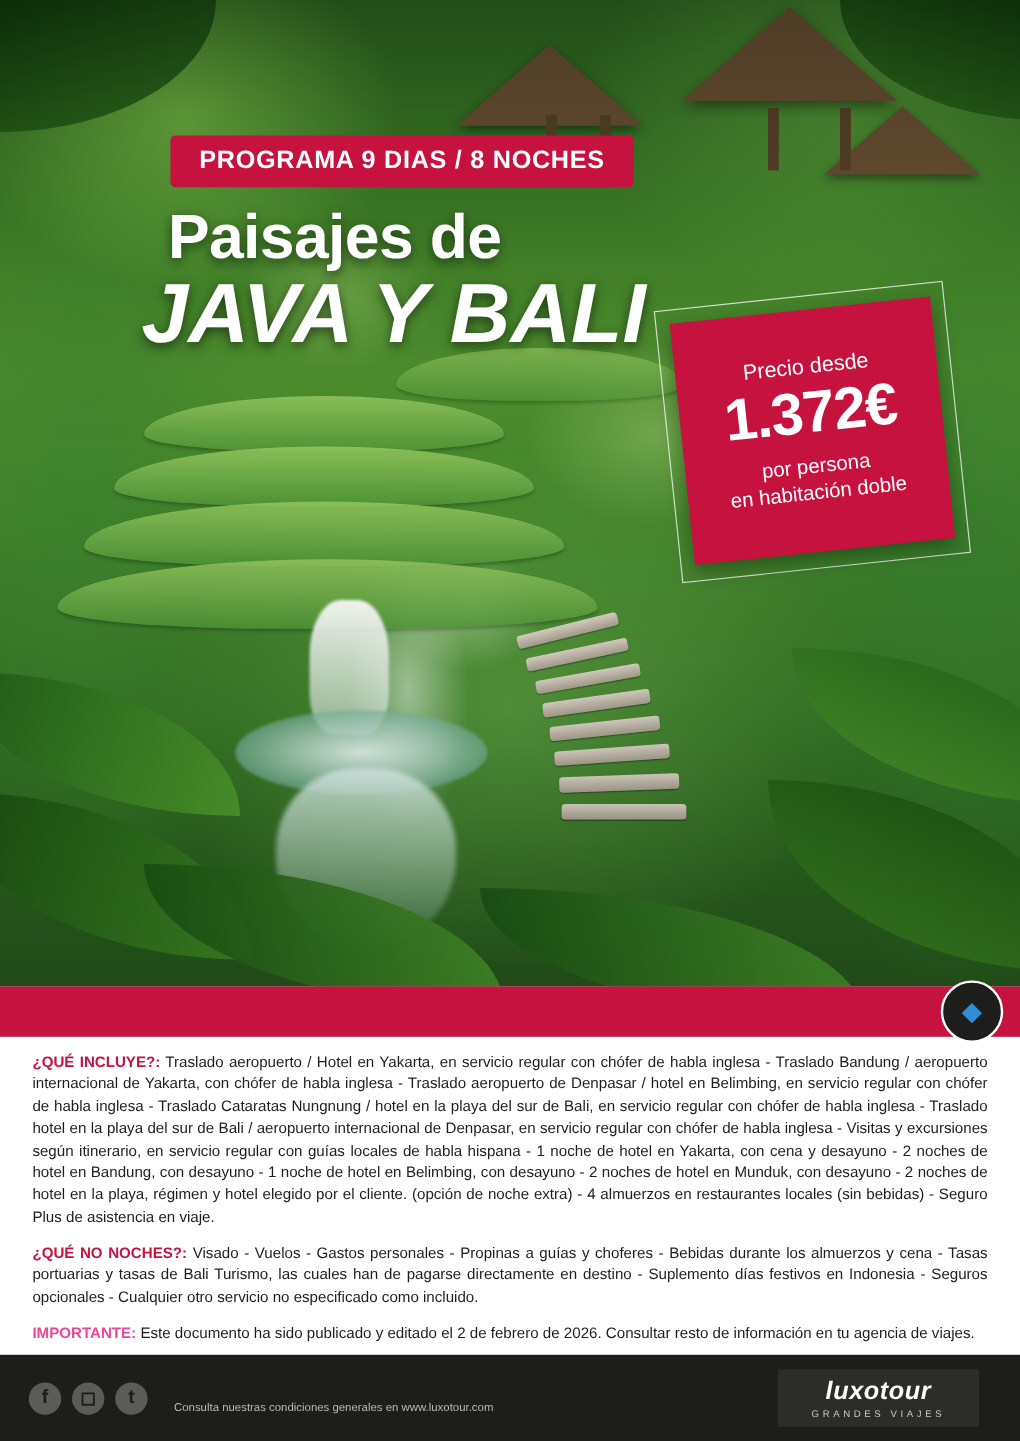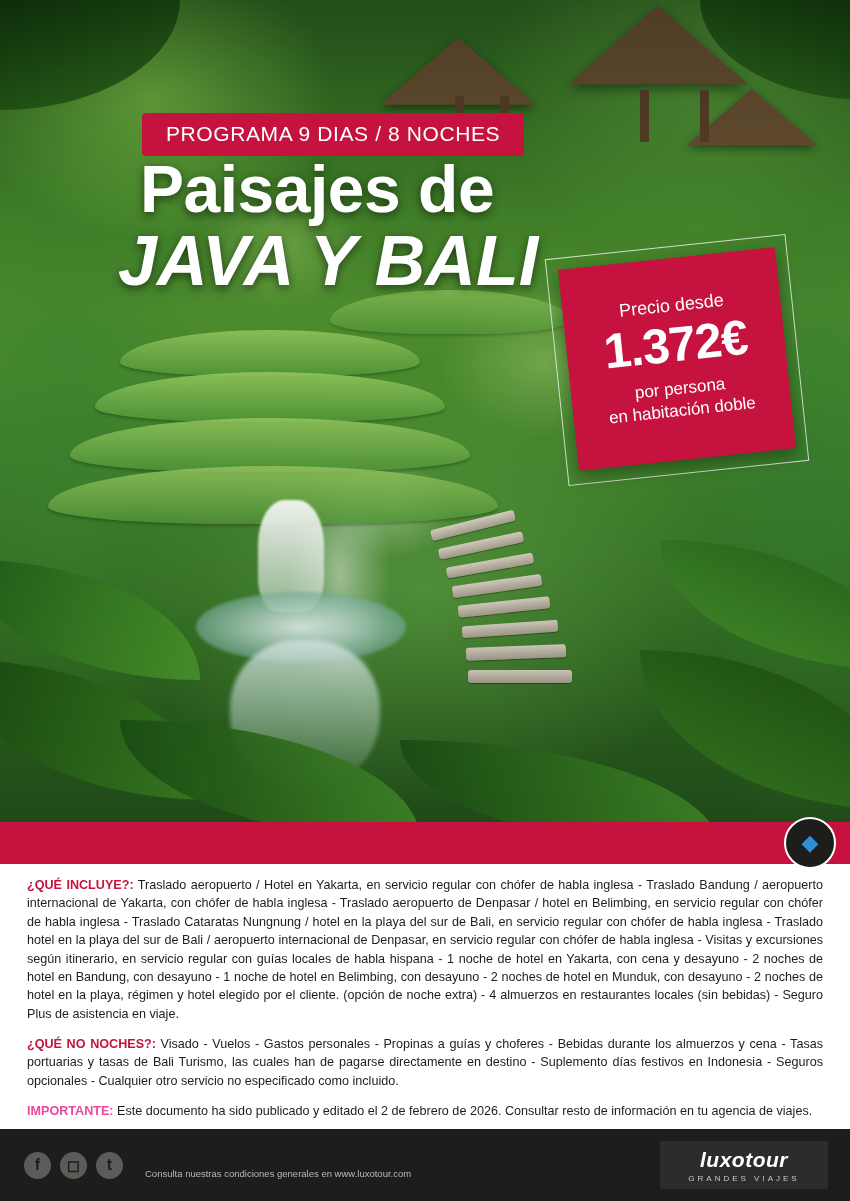--- a/index.html
+++ b/index.html
@@ -105,30 +105,30 @@
   .hero-shade {
     position: absolute; inset: 0;
     background: linear-gradient(180deg, rgba(0,0,0,.28) 0%, rgba(0,0,0,.05) 26%, rgba(0,0,0,0) 46%, rgba(0,0,0,.12) 100%);
   }
 
   
   .program-badge {
     position: absolute; left: 142px; top: 113px;
     background: #c6123f;
     color: #ffffff;
-    font-size: 21px; font-weight: normal;
+    font-size: 21px; font-weight: bold;
     letter-spacing: .6px;
     padding: 9px 24px 10px 24px;
     border-radius: 4px;
     white-space: nowrap;
   }
   .title-1 {
-    position: absolute; left: 140px; top: 155px;
+    position: absolute; left: 140px; top: 171px;
     color: #ffffff;
-    font-size: 66px;
+    font-size: 52px;
     font-weight: bold;
     letter-spacing: -0.5px;
     text-shadow: 0 3px 10px rgba(0,0,0,.55);
     line-height: 1.05;
   }
   .title-2 {
     position: absolute; left: 118px; top: 225px;
     color: #ffffff;
     font-size: 70px;
     font-weight: bold;
@@ -210,21 +210,21 @@
     background: #5b5b59;
     color: #1d1d1b;
     display: flex; align-items: center; justify-content: center;
     font-size: 16px; font-weight: bold;
   }
   .finfo { margin-left: 22px; color: #ffffff; }
   .finfo .l1 { font-size: 14.5px; letter-spacing: .3px; }
   .finfo .l1 b { font-weight: bold; }
   .finfo .l2 { font-size: 9.5px; color: #b9b9b7; margin-top: 16px; }
   .brand {
-    position: absolute; right: 22px; top: 12px;
+    position: absolute; right: 34px; top: 12px;
     width: 168px; height: 48px;
     background: #2c2c2a;
     display: flex; flex-direction: column;
     align-items: center; justify-content: center;
     border-radius: 2px;
   }
   .brand .b1 { color: #ffffff; font-size: 21px; font-weight: bold; font-style: italic; letter-spacing: .5px; }
   .brand .b2 { color: #c9c9c7; font-size: 8px; letter-spacing: 3px; margin-top: 2px; }
 </style>
 </head>

